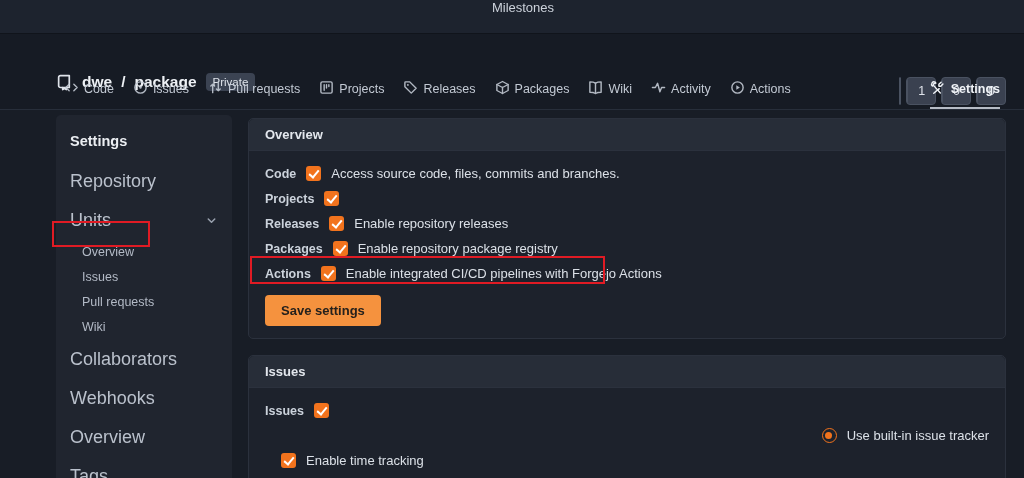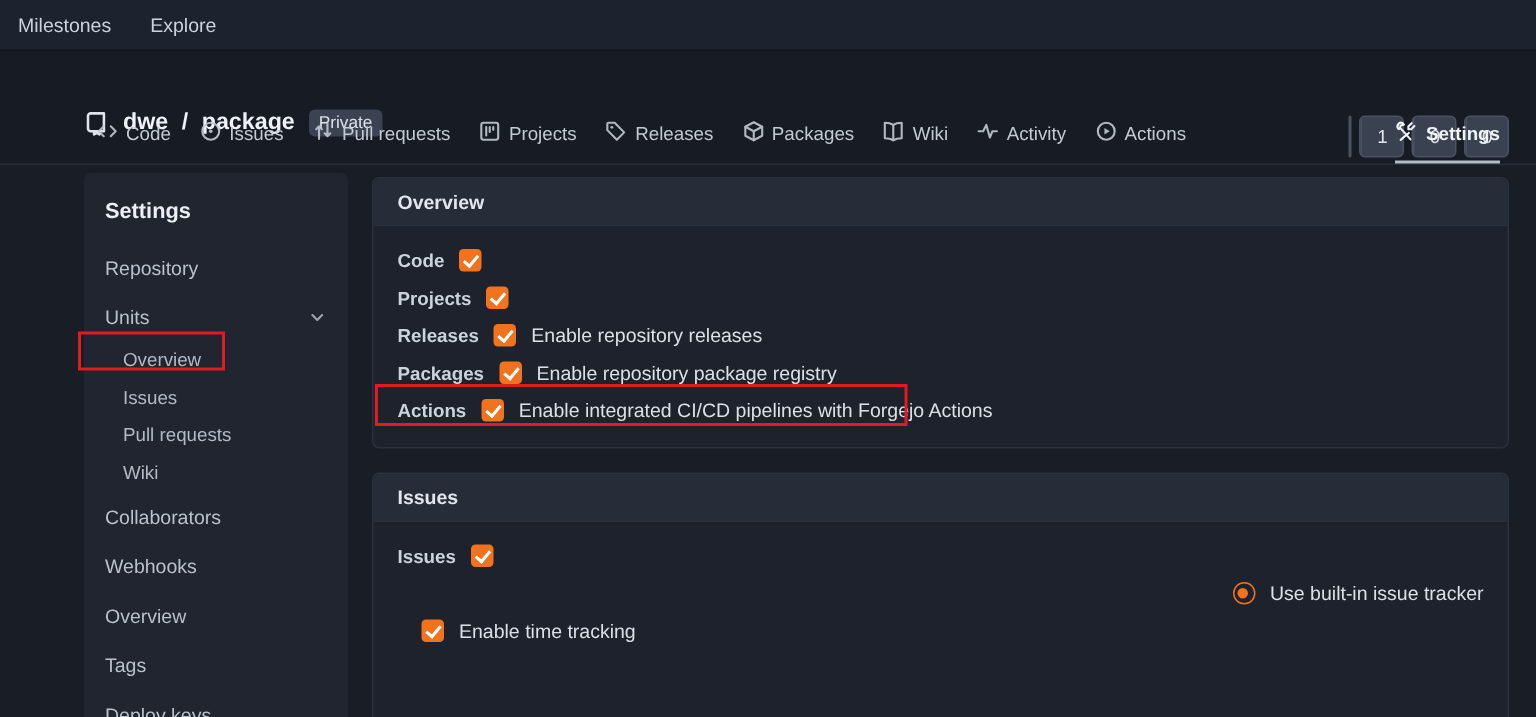--- a/index.html
+++ b/index.html
@@ -4,21 +4,21 @@
 <style>
   * { box-sizing: border-box; }
   html,body { margin:0; padding:0; background:#0e1116; }
   body { font-family:"Liberation Sans", sans-serif; }
   .page { position:relative; width:1024px; height:478px; overflow:hidden;
           background:#181d26; color:#d5dae2; font-size:13px; }
 
   
   .topbar { position:absolute; top:0; left:0; right:0; height:34px;
             background:#1d232e; border-bottom:1px solid #10141b;
-            display:flex; align-items:center; padding-left:12px; gap:26px; }
+            display:flex; align-items:center; padding-left:22px; gap:26px;flex-direction:column; }
   .topbar a { color:#ccd2db; text-decoration:none; font-size:13px; cursor:pointer; }
 
   
   .repo-header { position:absolute; top:34px; left:0; right:0; height:76px;
                  background:#161b24; border-bottom:1px solid #272e3a; }
   .repo-title { position:absolute; left:56px; top:39px; display:flex; align-items:flex-end; gap:9px; }
   .repo-title .icon { color:#dfe3ea; display:flex; }
   .repo-name { font-size:15.5px; font-weight:bold; color:#eef1f5; }
   .badge { background:#3b4352; color:#dde2e9; font-size:11.5px; padding:2px 7px;
            border-radius:4px; line-height:14px; }
@@ -36,21 +36,21 @@
          padding-bottom:11px; cursor:pointer; }
   .tab svg { opacity:.9; }
   .tab-settings { position:absolute; right:24px; bottom:0; display:flex; align-items:center;
                   gap:6px; color:#f0f3f7; font-weight:bold; font-size:12.5px;
                   padding-bottom:9px; border-bottom:2px solid #b6bcc6; cursor:pointer; }
 
   
   .sidebar { position:absolute; left:56px; top:115px; width:176px; height:410px;
              background:#20252f; border-radius:5px; padding:13px 0 10px; }
   .sb-title { padding:5px 14px 13px; font-size:14.5px; font-weight:bold; color:#eceff3; }
-  .sb-item { padding:9px 14px; font-size:13px; color:#bac1cc; cursor:pointer;
+  .sb-item { padding:9px 14px; font-size:18px; color:#bac1cc; cursor:pointer;
              display:flex; align-items:center; justify-content:space-between; }
   .sb-sub { padding:5px 14px 6px 26px; font-size:12.5px; color:#b3bac6; cursor:pointer; }
   .sb-item .chev { color:#9aa2af; display:flex; }
 
   
   .main { position:absolute; left:248px; top:118px; width:758px; }
   .panel { background:#1d222c; border:1px solid #2b313d; border-radius:5px; margin-bottom:16px; }
   .panel-header { background:#272d38; border-bottom:1px solid #2b313d;
                   border-radius:5px 5px 0 0; padding:8px 16px; font-size:13px;
                   font-weight:bold; color:#e3e7ed; }
@@ -253,40 +253,42 @@
   </div>
 
   <div class="main">
 
     <div class="panel">
       <div class="panel-header">Overview</div>
       <div class="panel-body">
         <div class="unit-row">
           <span class="unit-label">Code</span>
           <span class="checkbox"></span>
+          <span class="unit-desc">Access source code, files, commits and branches.</span>
         </div>
         <div class="unit-row">
           <span class="unit-label">Projects</span>
           <span class="checkbox"></span>
         </div>
         <div class="unit-row">
           <span class="unit-label">Releases</span>
           <span class="checkbox"></span>
           <span class="unit-desc">Enable repository releases</span>
         </div>
         <div class="unit-row">
           <span class="unit-label">Packages</span>
           <span class="checkbox"></span>
           <span class="unit-desc">Enable repository package registry</span>
         </div>
         <div class="unit-row">
           <span class="unit-label">Actions</span>
           <span class="checkbox"></span>
           <span class="unit-desc">Enable integrated CI/CD pipelines with Forgejo Actions</span>
         </div>
+        <button class="save-btn">Save settings</button>
       </div>
     </div>
 
     <div class="panel">
       <div class="panel-header">Issues</div>
       <div class="panel-body" style="padding-bottom:30px;">
         <div class="unit-row">
           <span class="unit-label">Issues</span>
           <span class="checkbox"></span>
         </div>

